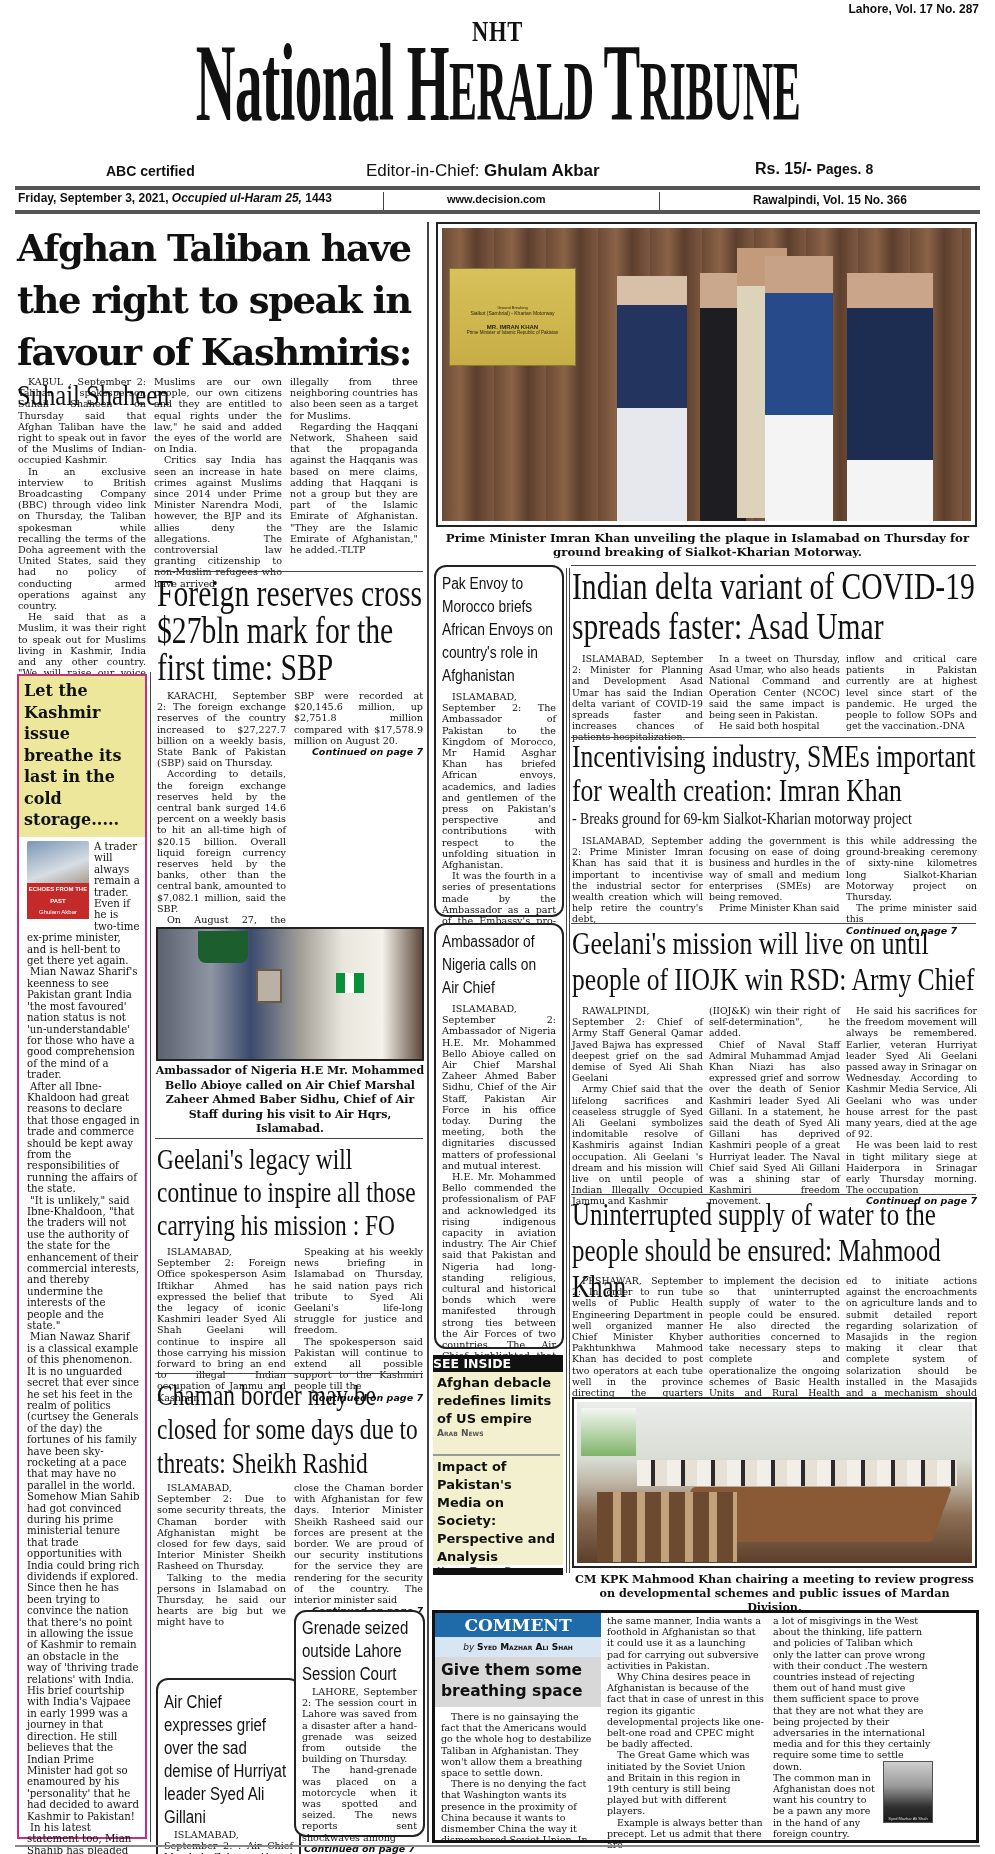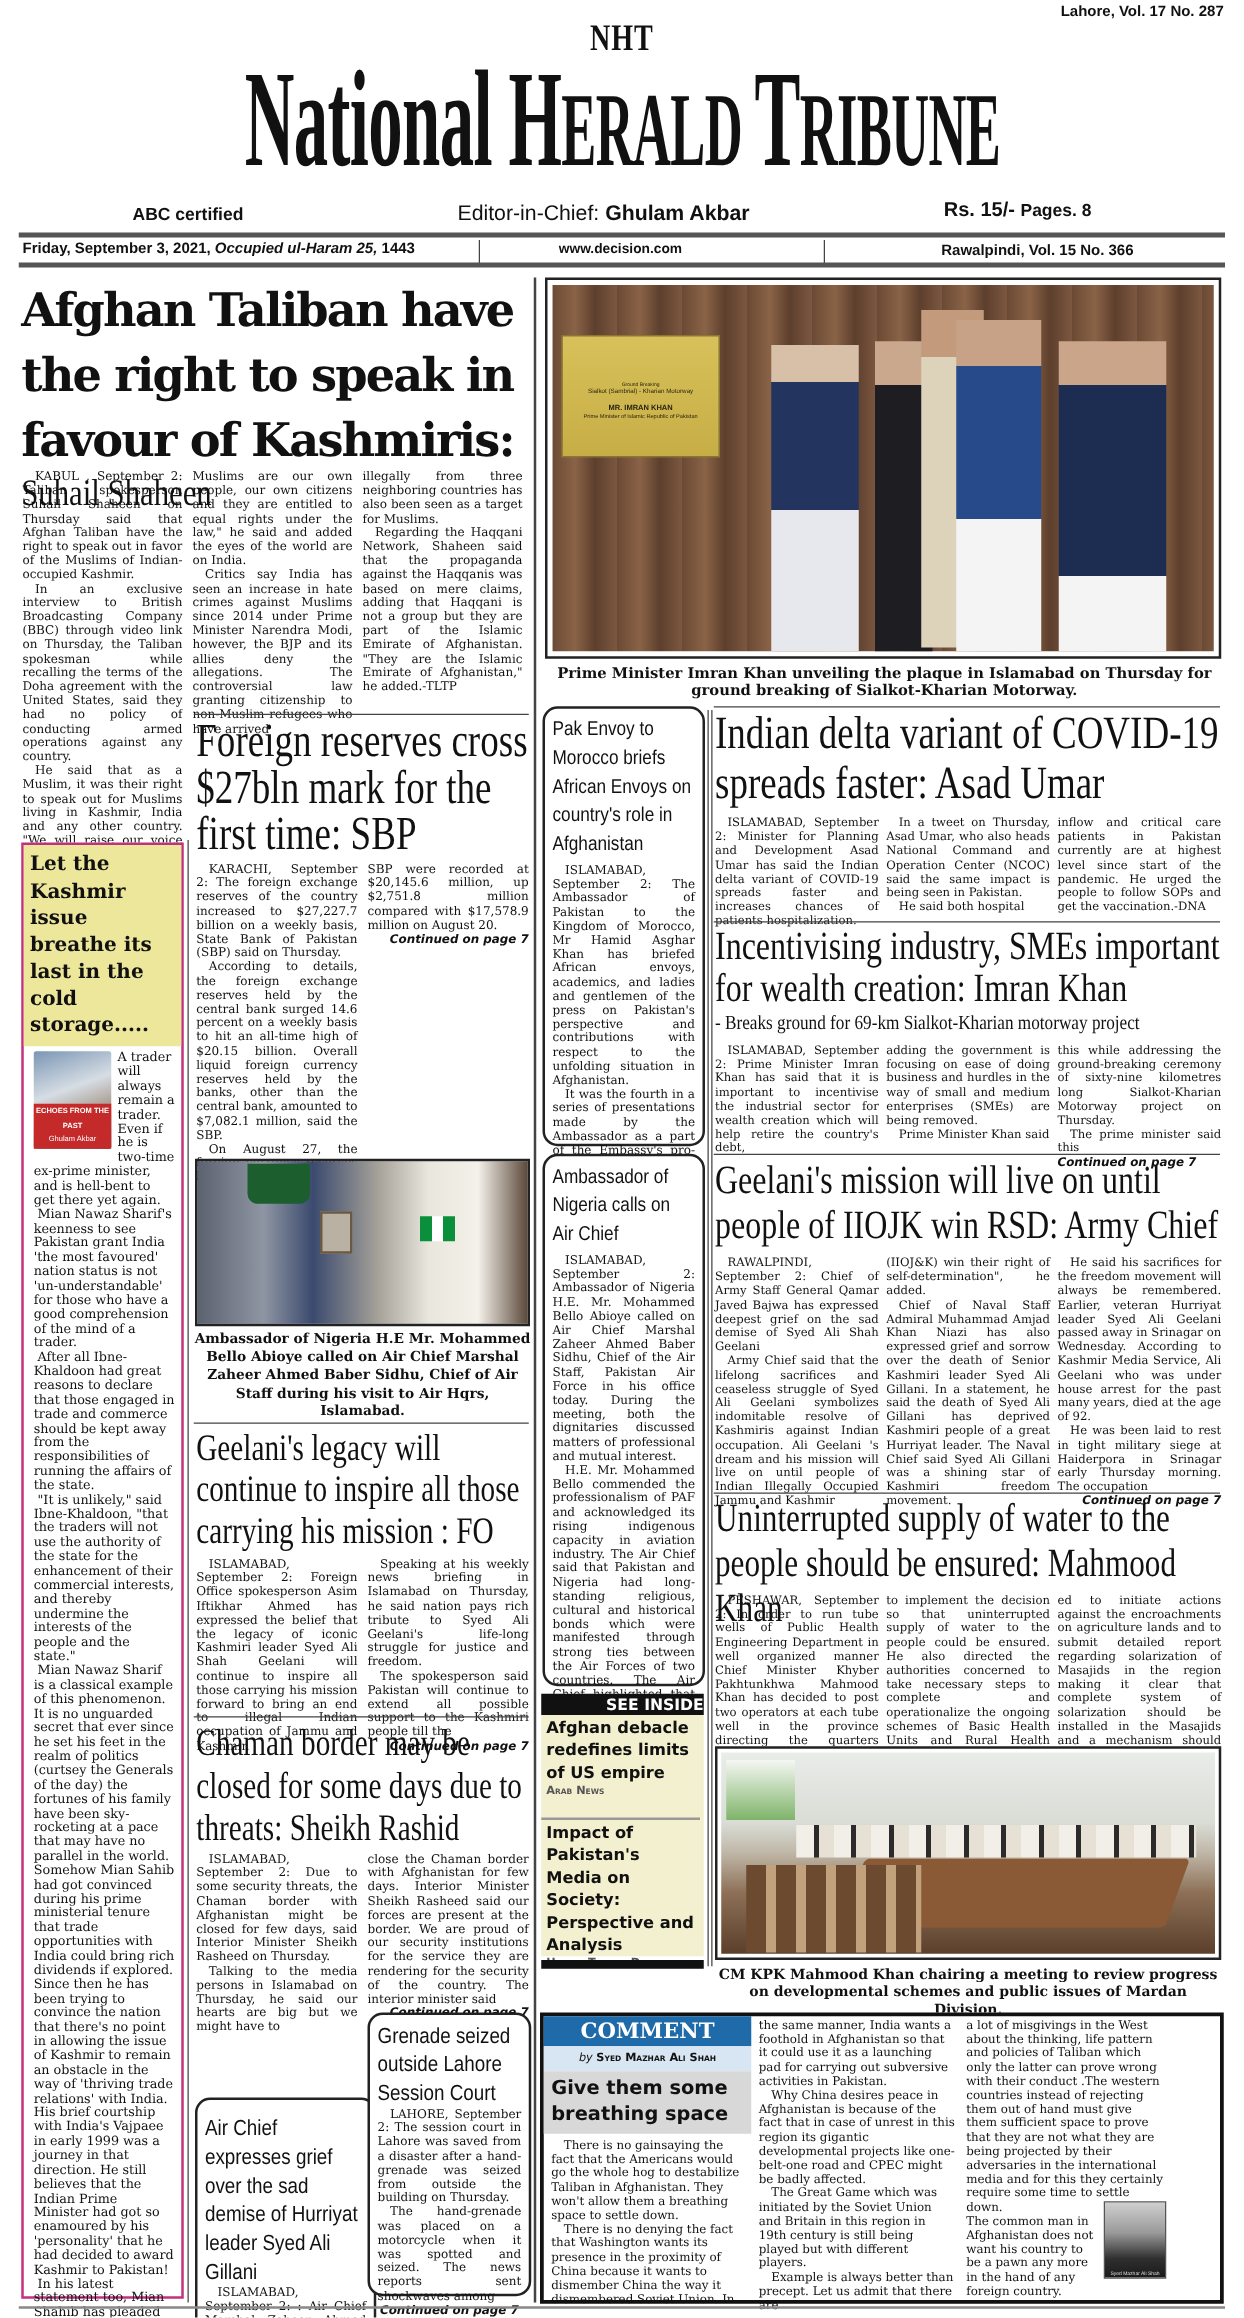--- a/index.html
+++ b/index.html
@@ -16,21 +16,21 @@
 .box{position:absolute;border:2px solid #222;border-radius:12px;background:#fff;padding:6px 8px}
 .bh{font-family:"Liberation Sans",sans-serif;font-weight:bold;font-size:17px;line-height:24px;transform:scaleX(.86);transform-origin:left top;width:116%}
 .photo{position:absolute;border:2px solid #222;overflow:hidden}
 .cap{position:absolute;font-family:"DejaVu Serif",serif;font-weight:bold;font-size:11.5px;line-height:15px;text-align:center}
 </style>
 </head>
 <body>
 
 <div class="abs" style="right:16px;top:2px;font-family:'Liberation Sans',sans-serif;font-weight:bold;font-size:12px;">Lahore, Vol.  17 No. 287</div>
 <div class="abs" style="left:0;width:995px;top:14px;text-align:center;font-family:'Liberation Serif',serif;font-weight:bold;font-size:30px;transform:scaleX(.75);letter-spacing:1px">NHT</div>
-<div class="abs" style="left:0;width:995px;top:40px;text-align:center;height:110px;overflow:visible">
+<div class="abs" style="left:0;width:995px;top:28px;text-align:center;height:110px;overflow:visible">
   <div style="display:inline-block;font-family:'Liberation Serif',serif;font-weight:bold;font-size:110px;line-height:110px;transform:scaleX(.5);transform-origin:center top;white-space:nowrap;letter-spacing:-1px;width:1740px;margin-left:-372px">
     <span>National </span><span>H</span><span style="font-size:84px">ERALD </span><span>T</span><span style="font-size:84px">RIBUNE</span>
   </div>
 </div>
 <div class="abs" style="left:106px;top:163px;font-family:'Liberation Sans',sans-serif;font-weight:bold;font-size:14px">ABC certified</div>
 <div class="abs" style="left:366px;top:161px;font-family:'Liberation Sans',sans-serif;font-size:17px">
   <span>Editor-in-Chief:</span>
   <b>Ghulam Akbar</b>
 </div>
 <div class="abs" style="left:755px;top:160px;font-family:'Liberation Sans',sans-serif;font-weight:bold">
@@ -193,21 +193,21 @@
 
 <div class="box" style="left:434px;top:923px;width:130px;height:426px;padding:5px 6px">
   <div class="bh" style="font-size:16px;line-height:23px;font-weight:normal">Ambassador of Nigeria calls on Air Chief</div>
   <div class="body" style="margin-top:4px">
     <p>ISLAMABAD, September 2: Ambassador of Nigeria H.E. Mr. Mohammed Bello Abioye called on Air Chief Marshal Zaheer Ahmed Baber Sidhu, Chief of the Air Staff, Pakistan Air Force in his office today. During the meeting, both the dignitaries discussed matters of professional and mutual interest.</p>
     <p>H.E. Mr. Mohammed Bello commended the professionalism of PAF and acknowledged its rising indigenous capacity in aviation industry. The Air Chief said that Pakistan and Nigeria had long-standing religious, cultural and historical bonds which were manifested through strong ties between the Air Forces of two countries. The Air Chief highlighted that both the countries enjoy cordial relations and reiterated his resolve to further enhance the existing bilateral cooperation between the two brotherly countries.-PR</p>
   </div>
 </div>
 
 <div class="abs" style="left:433px;top:1355px;width:130px;height:210px;background:#f3f0cf">
-  <div style="background:#111;color:#fff;text-align:right;font-family:'DejaVu Sans',sans-serif;font-weight:bold;font-size:12.5px;height:17px;line-height:17px">SEE INSIDE</div>
+  <div style="background:#111;color:#fff;text-align:left;font-family:'DejaVu Sans',sans-serif;font-weight:bold;font-size:12.5px;height:17px;line-height:17px">SEE INSIDE</div>
   <div style="padding:2px 3px 16px 4px;border-bottom:2px solid #999;margin:0 3px 0 0">
     <div style="font-family:'DejaVu Sans',sans-serif;font-weight:bold;font-size:13px;line-height:18px">Afghan debacle redefines limits of US empire</div>
     <div style="font-family:'DejaVu Sans',sans-serif;font-weight:bold;font-variant:small-caps;font-size:9px;color:#555">Arab News</div>
   </div>
   <div style="padding:2px 3px 2px 4px">
     <div style="font-family:'DejaVu Sans',sans-serif;font-weight:bold;font-size:13px;line-height:18px">Impact of Pakistan's Media on Society: Perspective and Analysis</div>
     <div style="font-family:'DejaVu Sans',sans-serif;font-weight:bold;font-variant:small-caps;font-size:9px;color:#555">Hassan Taliban Dar</div>
   </div>
 </div>
 <div class="abs" style="left:433px;top:1568px;width:130px;height:7px;background:#111"></div>

